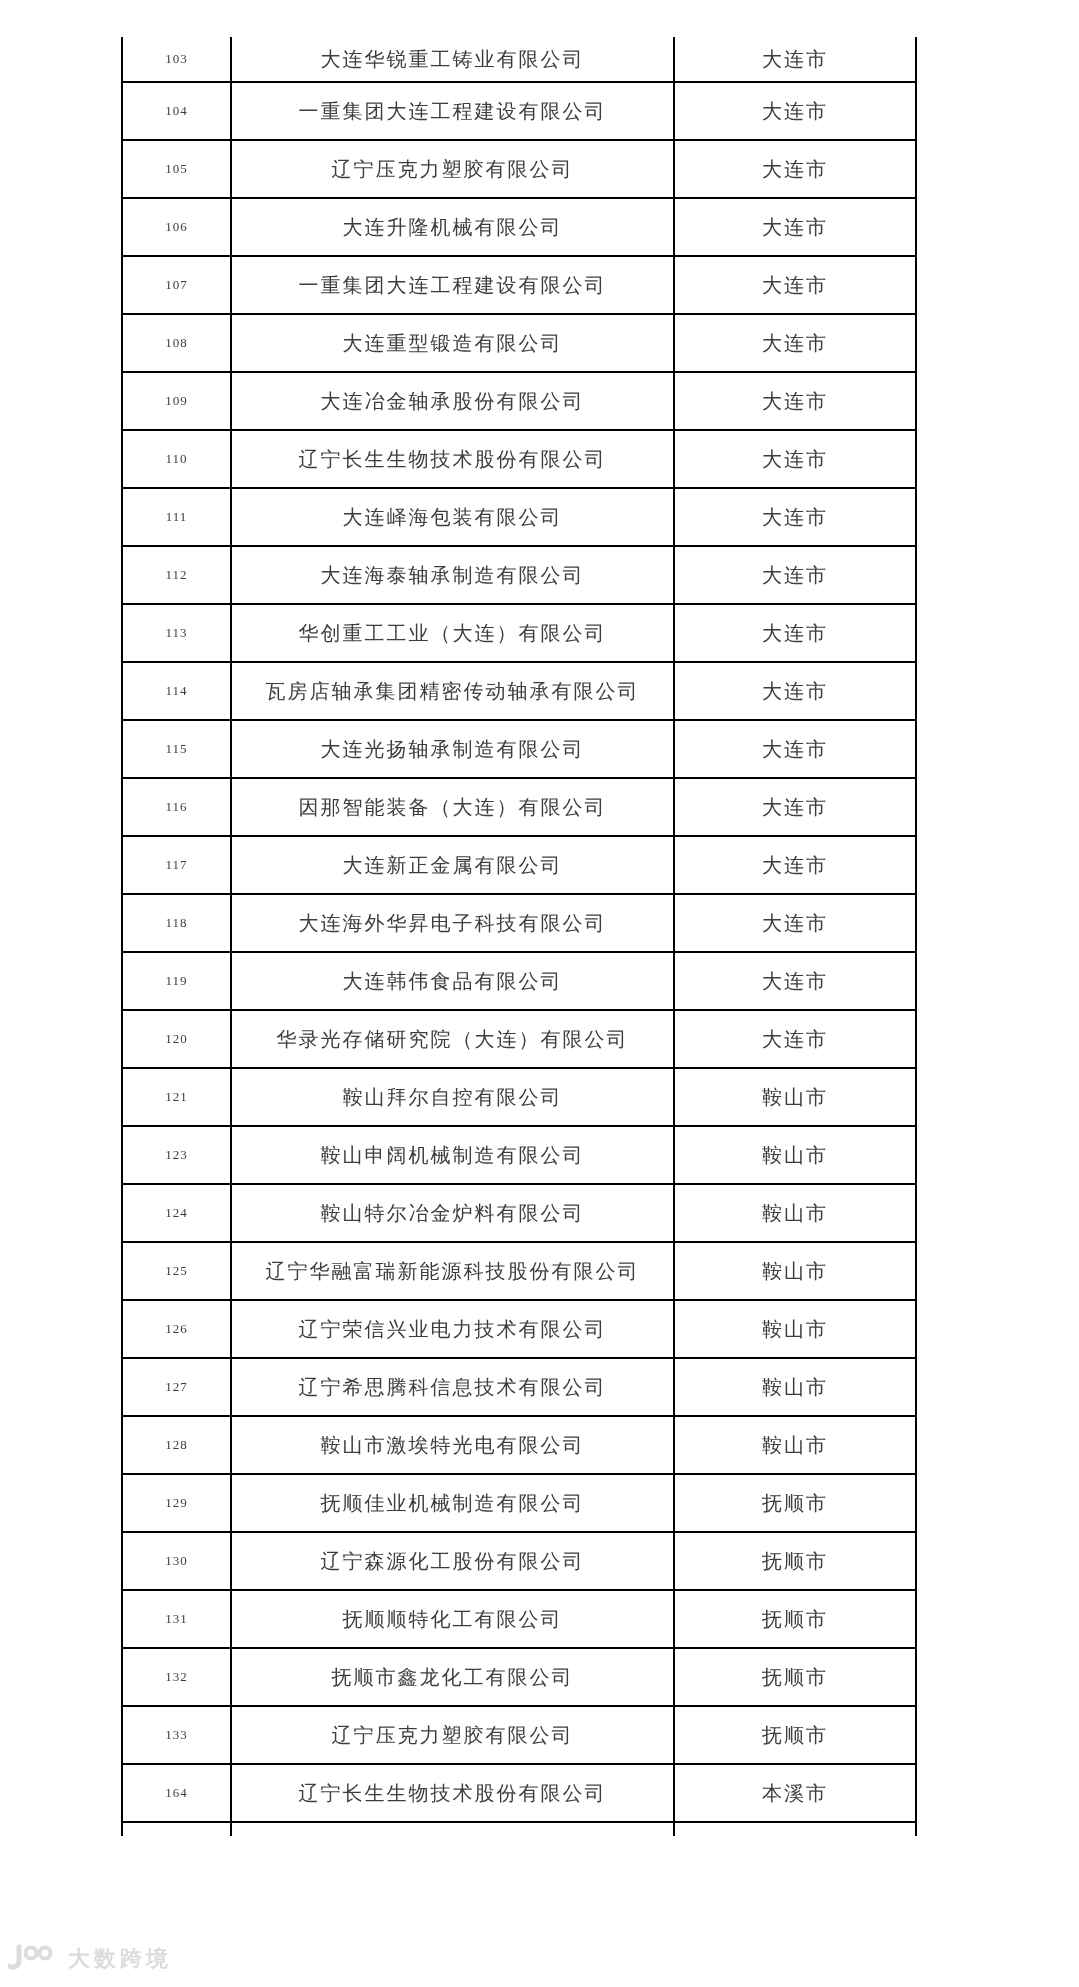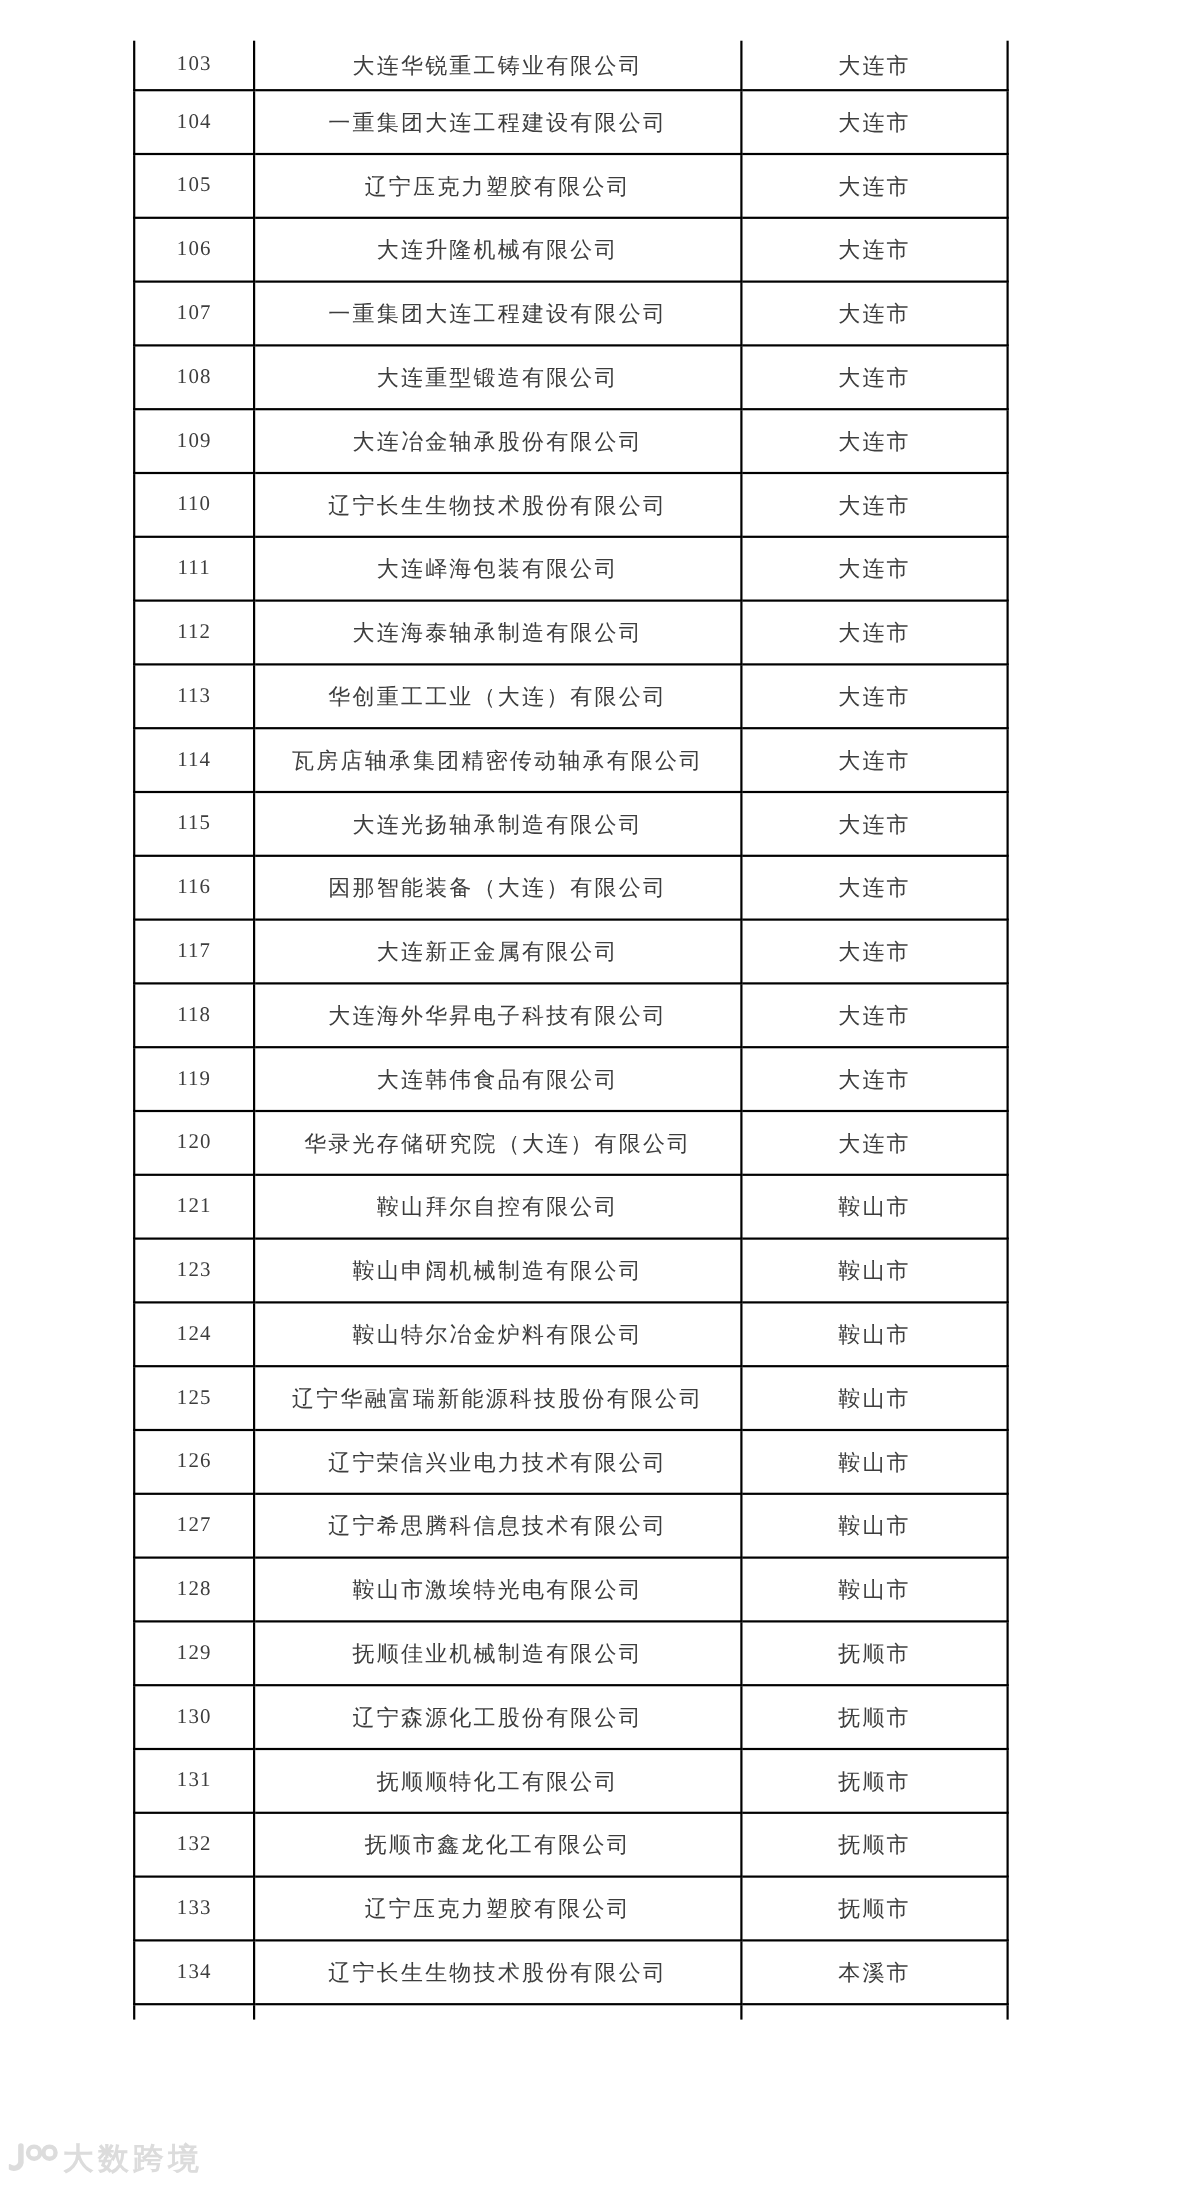--- a/index.html
+++ b/index.html
@@ -31,43 +31,43 @@
   }
   .company-table tr:first-child td {
     border-top: none;
     height: 44px;
   }
   .col-no   { width: 109px; }
   .col-name { width: 443px; }
   .col-city { width: 242px; }
 
   td.cell-no {
-    font-size: 19px;
+    font-size: 13px;
     letter-spacing: 1px;
   }
   td.cell-company, td.cell-city {
     font-size: 20px;
     letter-spacing: 2px;
   }
 
   .company-table tr.partial-row td {
     height: 13px;
     border-bottom: none;
   }
 
   .watermark {
     position: absolute;
     left: 8px; top: 1944px;
     display: flex;
     align-items: center;
-    gap: 3px;
+    gap: 14px;
     color: #dcdcdc;
     font-family: "Liberation Sans", sans-serif;
     font-weight: bold;
-    font-size: 28px;
+    font-size: 22px;
     letter-spacing: 4px;
     user-select: none;
   }
   .watermark svg { display: block; }
 </style>
 </head>
 <body>
 
 <div class="page">
 
@@ -222,21 +222,21 @@
     <td class="cell-no">132</td>
     <td class="cell-company">抚顺市鑫龙化工有限公司</td>
     <td class="cell-city">抚顺市</td>
   </tr>
         <tr>
     <td class="cell-no">133</td>
     <td class="cell-company">辽宁压克力塑胶有限公司</td>
     <td class="cell-city">抚顺市</td>
   </tr>
         <tr>
-    <td class="cell-no">134</td>
+    <td class="cell-no">164</td>
     <td class="cell-company">辽宁长生生物技术股份有限公司</td>
     <td class="cell-city">本溪市</td>
   </tr>
         <tr class="partial-row">
         <td class="cell-no"></td>
         <td class="cell-company"></td>
         <td class="cell-city"></td>
       </tr>
     </tbody>
   </table>

